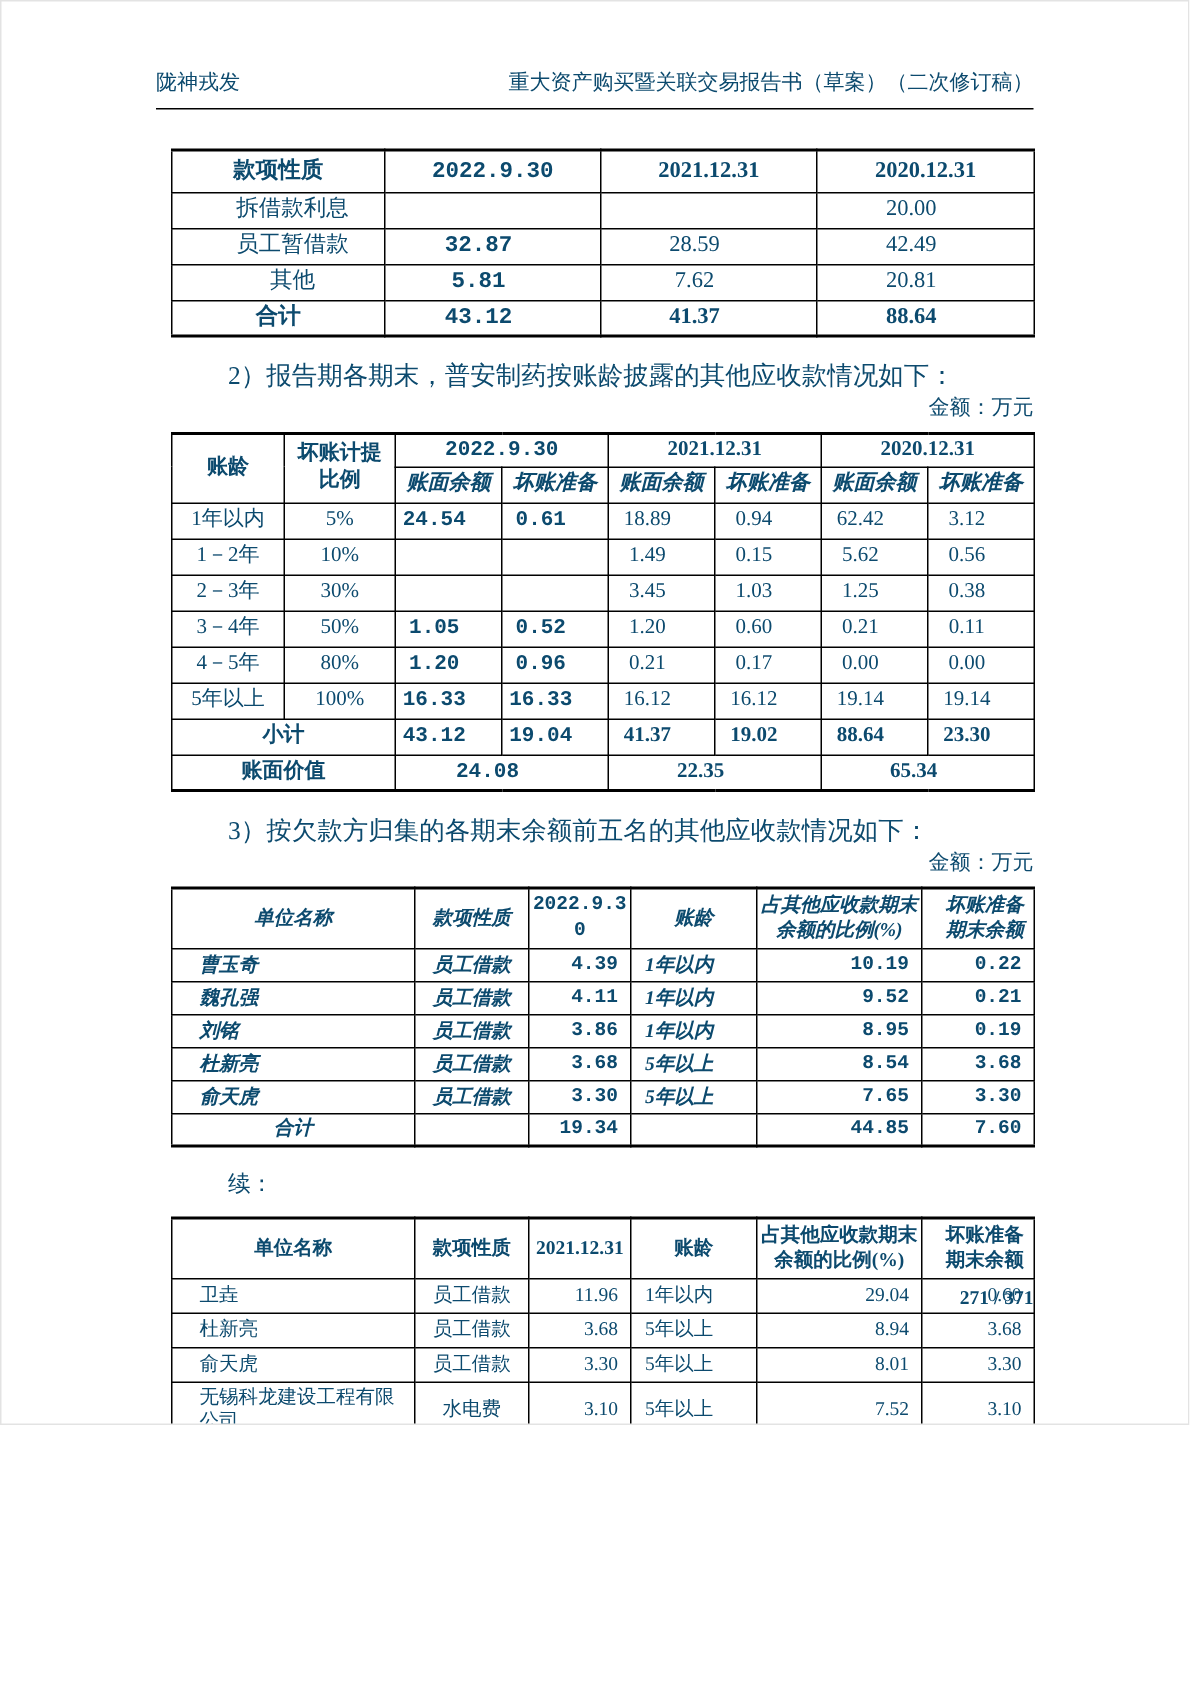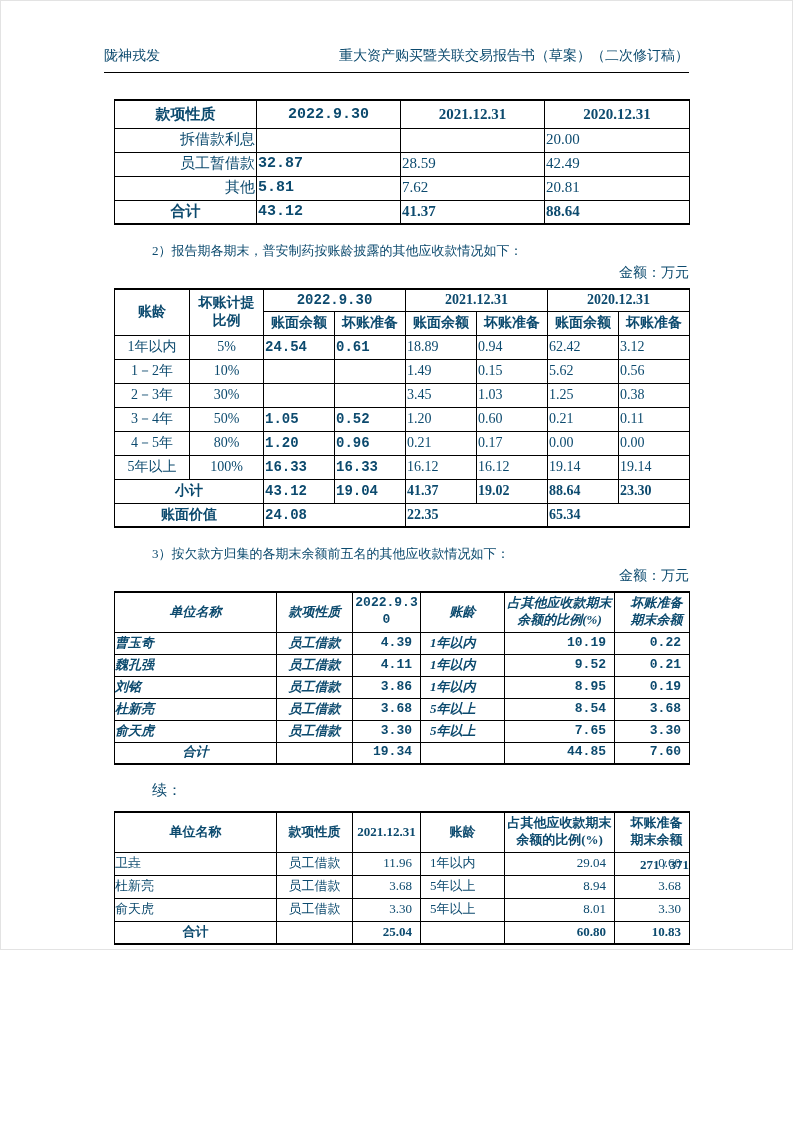--- a/index.html
+++ b/index.html
@@ -6,43 +6,43 @@
   .page{
     width:793px;height:950px;background:#fff;color:#0c4a6e;
     font-family:"Liberation Serif","DejaVu Serif",serif;
     box-sizing:border-box;padding:46px 103px 0 103px;
     border:1px solid #e3e3e3;position:relative;overflow:hidden;
   }
   
   .doc-header{display:flex;justify-content:space-between;align-items:flex-end;
     border-bottom:1px solid #000;padding-bottom:7px;font-size:14px;line-height:18px;}
   
-  .para{font-size:13px;line-height:21px;padding-left:48px;margin-top:15px;}
+  .para{font-size:17px;line-height:21px;padding-left:48px;margin-top:15px;}
   .unit-line{font-size:14px;text-align:right;margin-top:2px;line-height:19px;}
   .cont{font-size:15px;padding-left:48px;margin-top:15px;line-height:21px;}
   .footer{position:absolute;right:103px;bottom:76px;font-size:13px;font-weight:bold;
     font-family:"Liberation Serif","DejaVu Serif",serif;}
   
   table{border-collapse:collapse;table-layout:fixed;width:575px;margin-left:10px;
     border-top:2.5px solid #000;border-bottom:2.5px solid #000;}
   td{border:1px solid #000;vertical-align:middle;line-height:1.3;overflow:hidden;
      word-break:break-all;}
   .t1{margin-top:26px;} .t1 td{font-size:15px;}
   .t1 tr{height:24px;} .t1 tr.hd{height:28px;}
   .t2{margin-top:6px;} .t2 td{font-size:14px;}
-  .t2 tr{height:24px;} .t2 tr.h1{height:22px;} .t2 tr.h2{height:24px;}
+  .t2 tr{height:24px;} .t2 tr.h1{height:22px;} .t2 tr.h2{height:24px;font-style:italic;}
   .t3{margin-top:6px;} .t3 td{font-size:13px;}
   .t3 tr{height:22px;} .t3 tr.hd{height:40px;}
   .t4{margin-top:10px;} .t4 td{font-size:13px;}
   .t4 tr{height:23px;} .t4 tr.hd{height:40px;}
   
   .c{text-align:center;margin-left:20px;}
-  .l{text-align:right;padding-left:20px;}
-  .l2{text-align:left;padding-left:0;}
-  .r{text-align:left;padding-right:20px;}
+  .l{text-align:center;padding-left:20px;}
+  .l2{text-align:left;padding-left:18px;}
+  .r{text-align:center;padding-right:20px;}
   .r2{text-align:right;padding-right:8px;}
   .age{text-align:left;padding-left:9px;}
   .b{font-weight:bold;}
   .em{font-family:Liberation Mono, monospace;font-weight:bold;}
   .kai{font-weight:bold;font-style:italic;}
   .pad8{padding-left:8px;padding-right:8px;}
   .pad2{padding-left:2px;padding-right:2px;}
   .pad10{padding-left:10px;}
 </style>
 </head>
@@ -314,20 +314,28 @@
     </tr>
     <tr>
       <td class="l2">俞天虎</td>
       <td class="c">员工借款</td>
       <td class="r2">3.30</td>
       <td class="age">5年以上</td>
       <td class="r2">8.01</td>
       <td class="r2">3.30</td>
     </tr>
     <tr>
+      <td class="l2">无锡科龙建设工程有限公司</td>
+      <td class="c">水电费</td>
+      <td class="r2">3.10</td>
+      <td class="age">5年以上</td>
+      <td class="r2">7.52</td>
+      <td class="r2">3.10</td>
+    </tr>
+    <tr>
       <td class="c b">合计</td>
       <td class="c"></td>
       <td class="r2 b">25.04</td>
       <td class="age"></td>
       <td class="r2 b">60.80</td>
       <td class="r2 b">10.83</td>
     </tr>
   </tbody>
     </table>
 

